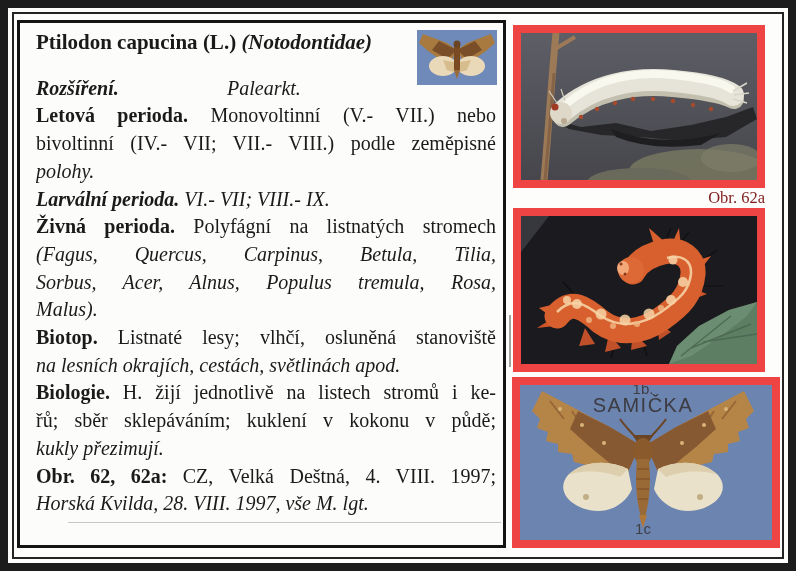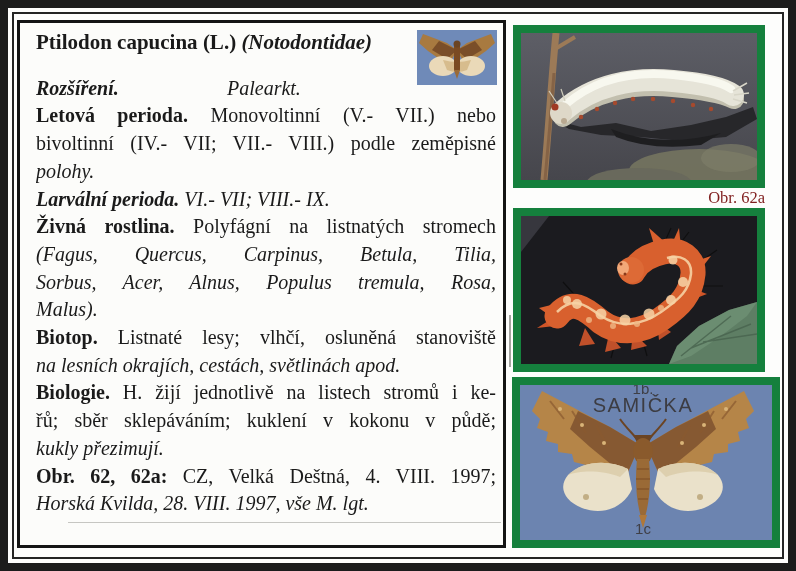--- a/index.html
+++ b/index.html
@@ -42,21 +42,21 @@
     width:80px;height:55px;display:block;
   }
   .faint-underline{
     position:absolute;left:48px;right:2px;bottom:22px;
     height:1px;background:#c6c6c2;
   }
   
   .photo{
     position:absolute;
     box-sizing:border-box;
-    border:8px solid #15803d;
+    border:8px solid #ef4444;
     background:#ec4899;
   }
   .photo svg{display:block;}
   #photo1{left:505px;top:17px;width:252px;height:163px;}
   #photo2{left:505px;top:200px;width:252px;height:164px;}
   #photo3{left:504px;top:369px;width:268px;height:171px;}
   .caption{
     position:absolute;left:505px;top:181px;width:252px;
     text-align:right;font-size:16.5px;color:#7f1d1d;line-height:17px;
   }
@@ -107,21 +107,21 @@
     </div>
     <div class="jline">bivoltinní (IV.- VII; VII.- VIII.) podle zeměpisné</div>
     <div class="tline">polohy.</div>
 
     <div class="tline">
       <span class="bold">Larvální perioda.</span>
       <span>VI.- VII; VIII.- IX.</span>
     </div>
 
     <div class="jline">
-      <span class="bold">Živná rostlina.</span>
+      <span class="bold">Živná perioda.</span>
       <span>Polyfágní na listnatých stromech</span>
     </div>
     <div class="jline ital">(Fagus, Quercus, Carpinus, Betula, Tilia,</div>
     <div class="jline ital">Sorbus, Acer, Alnus, Populus tremula, Rosa,</div>
     <div class="tline ital">Malus).</div>
 
     <div class="jline">
       <span class="bold">Biotop.</span>
       <span>Listnaté lesy; vlhčí, osluněná stanoviště</span>
     </div>

